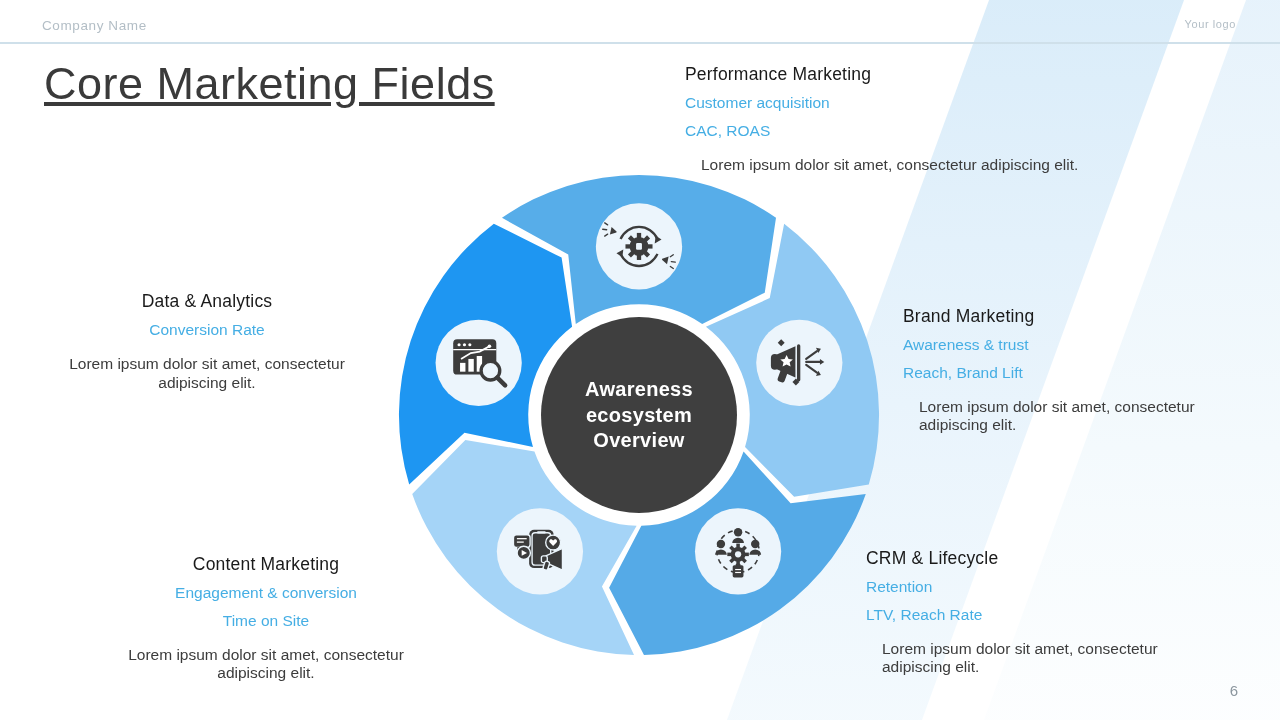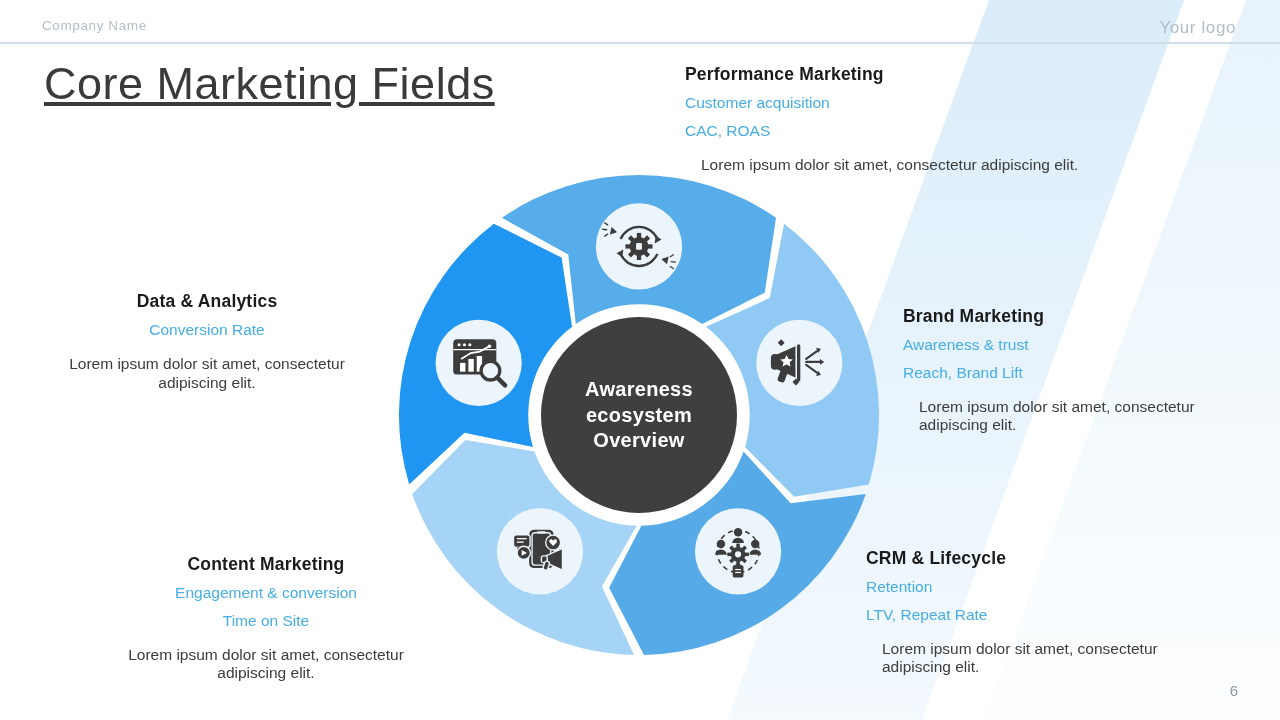--- a/index.html
+++ b/index.html
@@ -18,40 +18,40 @@
   }
   .slide{position:absolute;inset:0;background:#fff;overflow:hidden;padding-left:20px;}
 
   
   .bg-band{position:absolute;top:-80px;height:880px;transform:skewX(-20deg);}
   .bg-band.one{left:858px;width:195px;background:linear-gradient(to bottom,#d7ebf9 0%,#e9f4fc 55%,#f6fbfe 100%);}
   .bg-band.two{left:1115px;width:460px;background:linear-gradient(to bottom,#e4f1fb 0%,#f4fafd 60%,#ffffff 100%);}
 
   
   .company{position:absolute;left:42px;top:18px;font-size:13.5px;letter-spacing:.6px;color:var(--header-ink);}
-  .logo{position:absolute;right:44px;top:18px;font-size:17px;letter-spacing:.6px;color:var(--header-ink);}
+  .logo{position:absolute;right:44px;top:18px;font-size:11px;letter-spacing:.6px;color:var(--header-ink);}
   .header-rule{position:absolute;left:0;top:42px;width:1280px;height:2px;background:#cfe0ea;}
 
   .page-title{
     position:absolute;left:44px;top:58px;
     font-size:45px;font-weight:400;letter-spacing:.5px;color:#3A3A3A;text-decoration:underline;
   }
   .page-number{position:absolute;right:42px;top:682px;font-size:15px;color:#8B969E;}
 
   
   .wheel{position:absolute;left:394px;top:170px;width:490px;height:490px;}
   .center-label{
     position:absolute;left:549px;top:377px;width:180px;
     text-align:center;color:#fff;font-weight:bold;
     font-size:20px;line-height:25.5px;letter-spacing:.3px;
   }
 
   
   .field{position:absolute;}
-  .field h3{font-size:17.5px;font-weight:bold;color:var(--title-ink);margin:0 0 9px 0;letter-spacing:.2px;}
+  .field h3{font-size:17.5px;font-weight:normal;color:var(--title-ink);margin:0 0 9px 0;letter-spacing:.2px;}
   .field .sub{font-size:15.5px;color:var(--accent);margin:0 0 9.5px 0;line-height:18px;}
   .field .body{font-size:15.5px;color:var(--body-ink);line-height:18.5px;margin:16px;}
   .align-right{text-align:center;}
 
   .f-performance{left:685px;top:64px;width:470px;}
   .f-brand{left:903px;top:306px;width:320px;}
   .f-crm{left:866px;top:548px;width:325px;}
   .f-data{left:42px;top:291px;width:330px;}
   .f-content{left:101px;top:554px;width:330px;}
 </style>
@@ -216,21 +216,21 @@
   <div class="field f-brand">
     <h3>Brand Marketing</h3>
     <p class="sub">Awareness &amp; trust</p>
     <p class="sub">Reach, Brand Lift</p>
     <p class="body">Lorem ipsum dolor sit amet, consectetur adipiscing elit.</p>
   </div>
 
   <div class="field f-crm">
     <h3>CRM &amp; Lifecycle</h3>
     <p class="sub">Retention</p>
-    <p class="sub">LTV, Repeat Rate</p>
+    <p class="sub">LTV, Reach Rate</p>
     <p class="body">Lorem ipsum dolor sit amet, consectetur adipiscing elit.</p>
   </div>
 
   <div class="field f-data align-right">
     <h3>Data &amp; Analytics</h3>
     <p class="sub">Conversion Rate</p>
     <p class="body">Lorem ipsum dolor sit amet, consectetur adipiscing elit.</p>
   </div>
 
   <div class="field f-content align-right">

